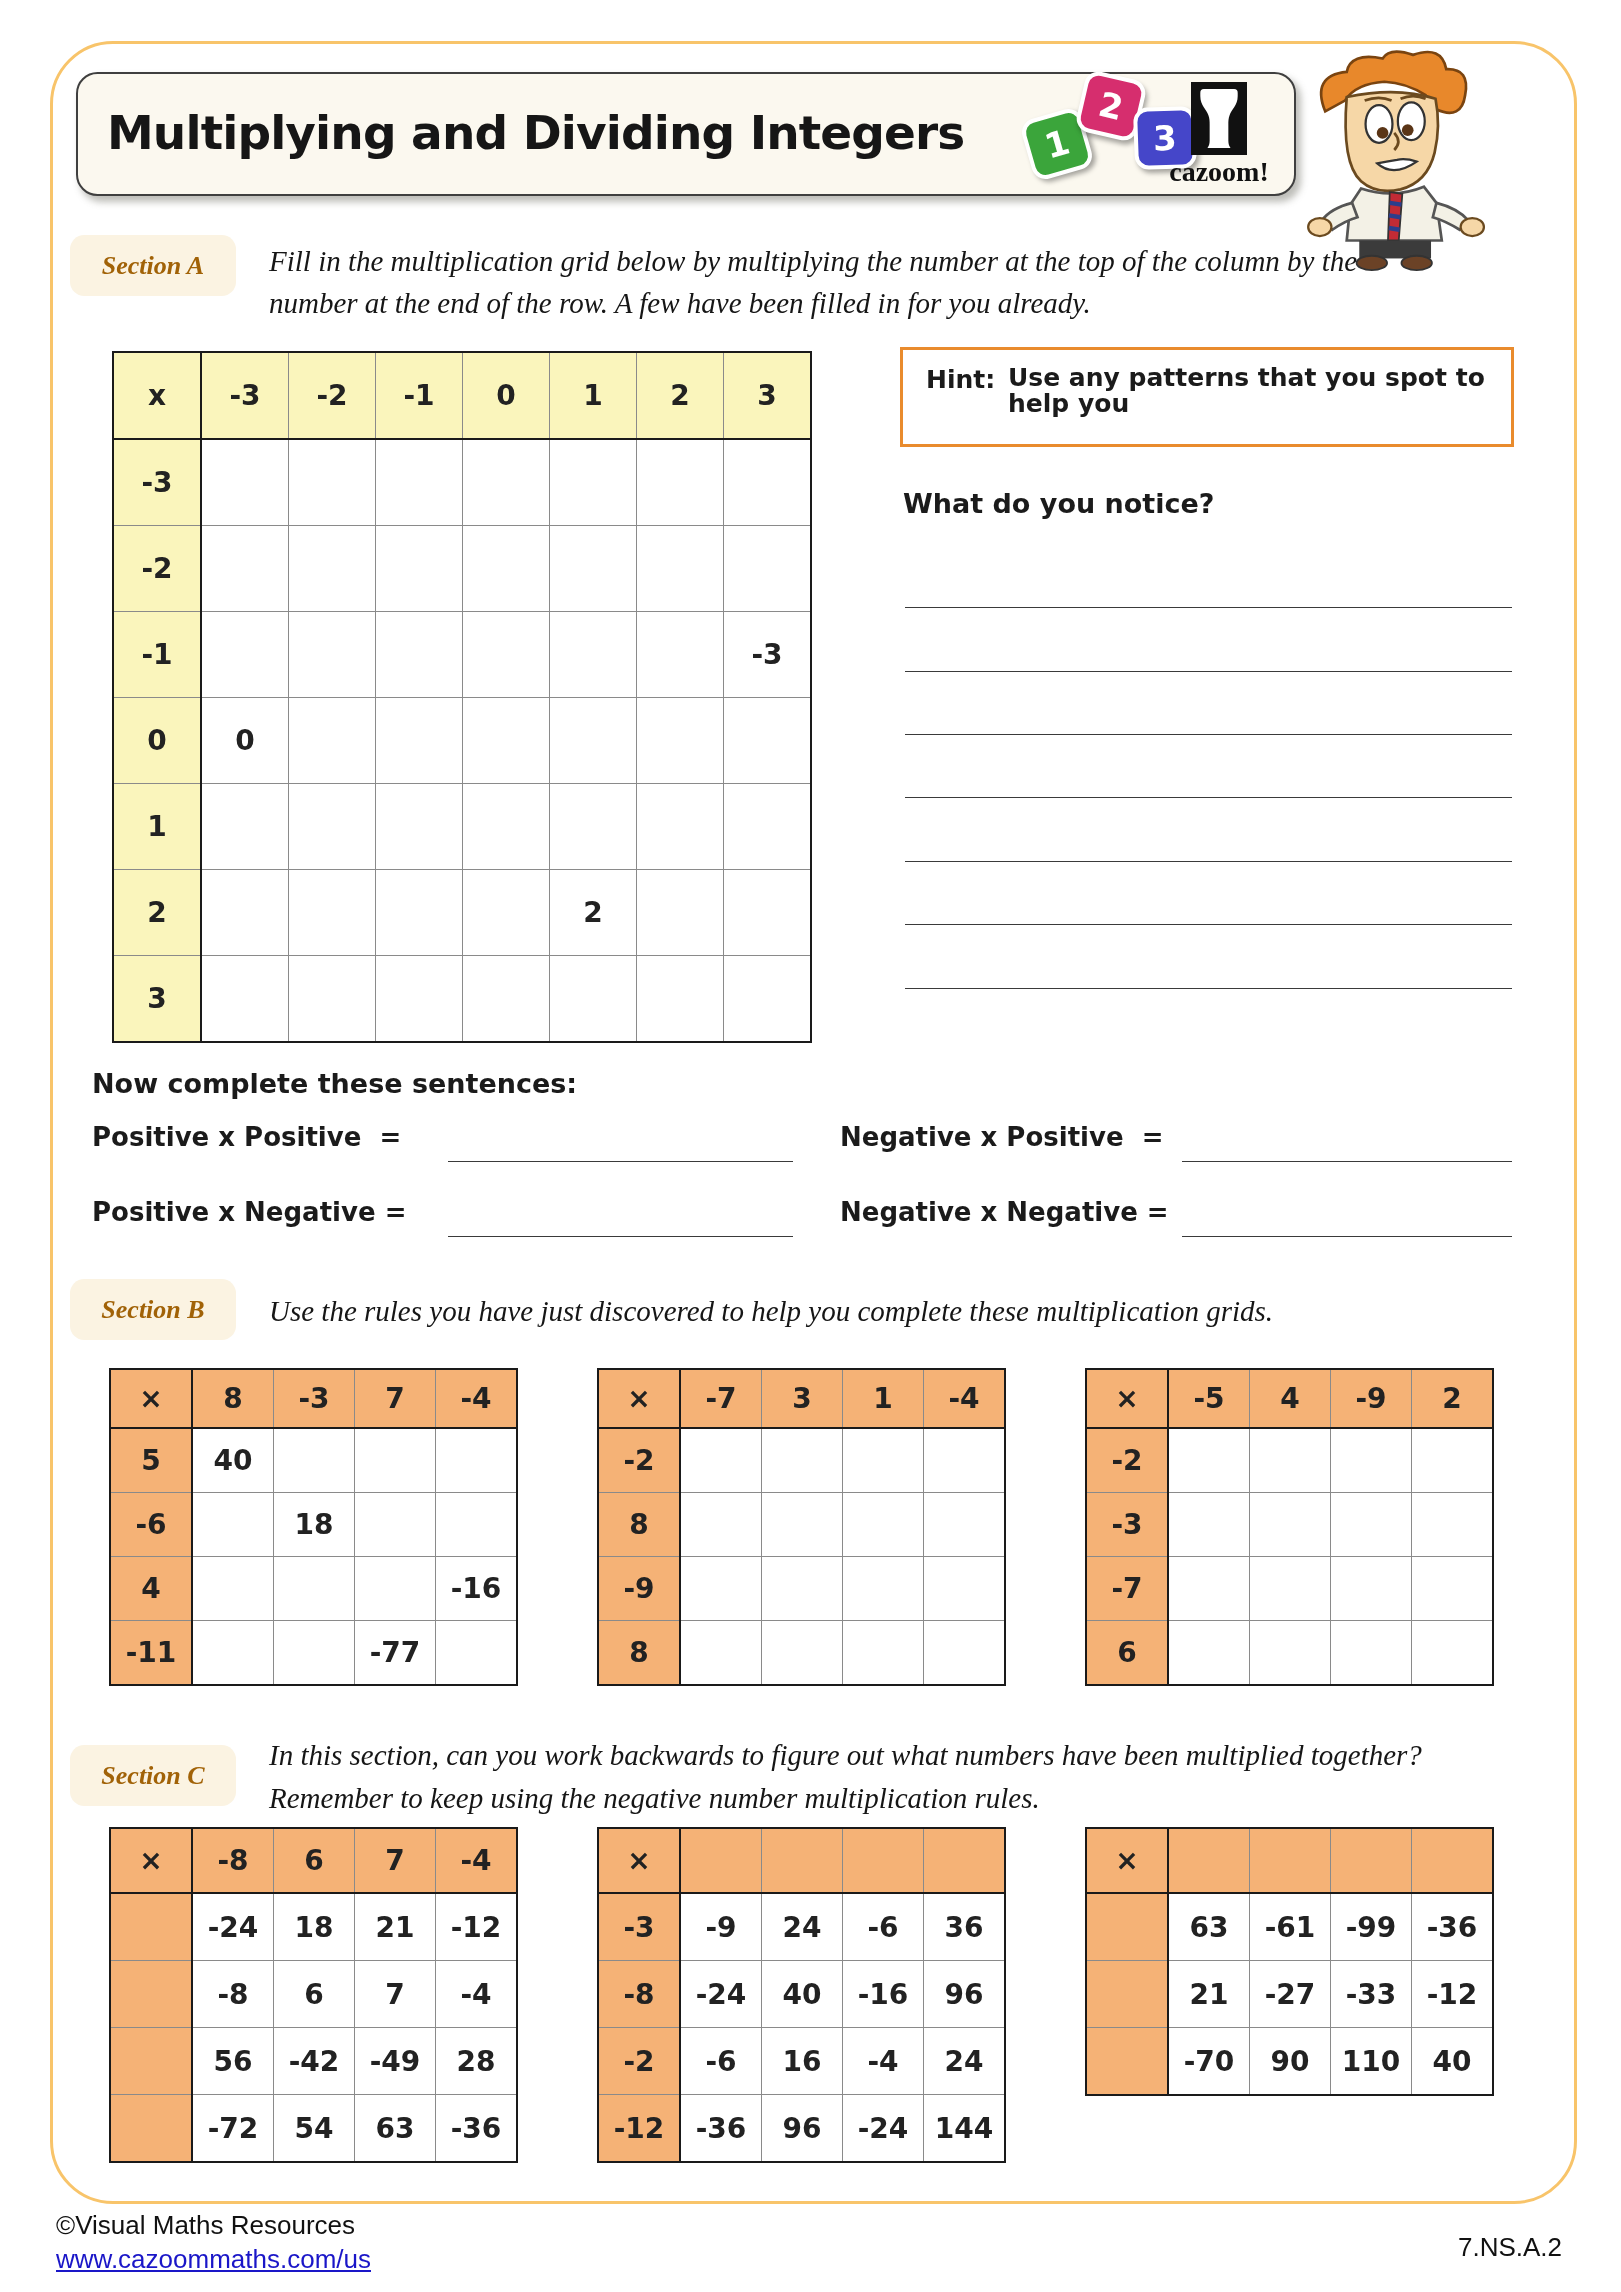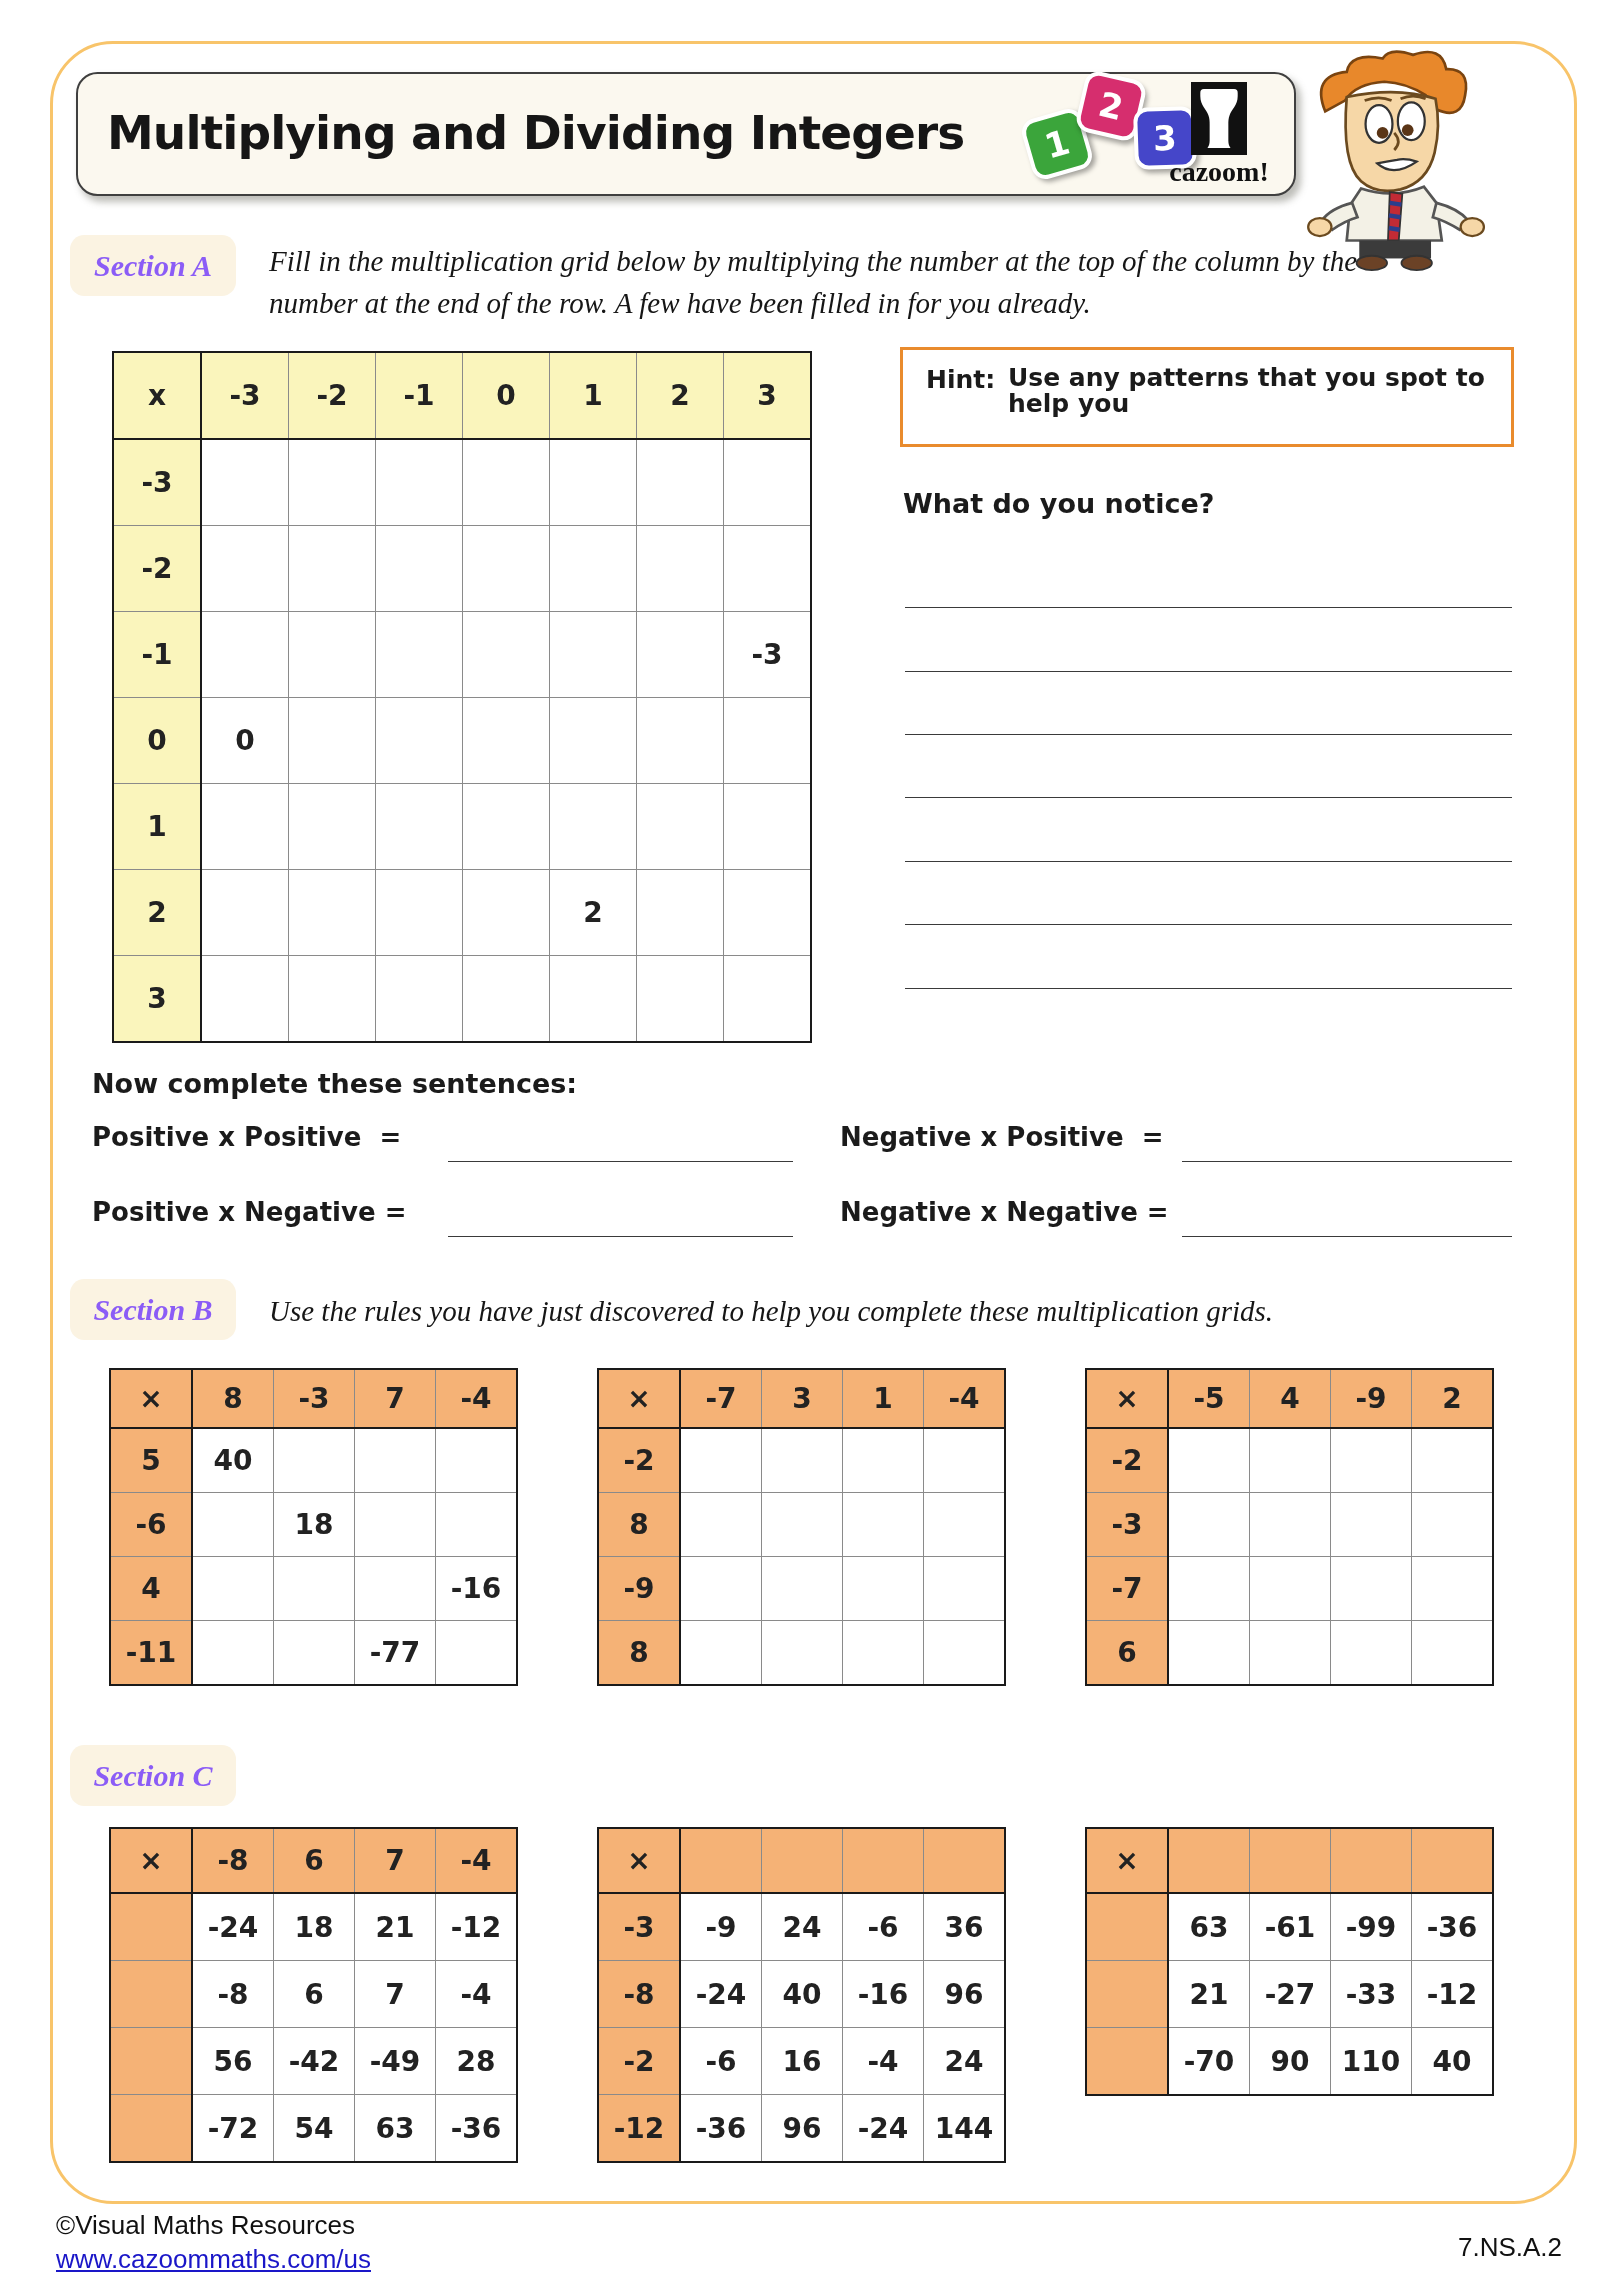--- a/index.html
+++ b/index.html
@@ -24,21 +24,21 @@
   .tile-3{left:1134px;top:107px;transform:rotate(-2deg);}
   .cazoom-glyph{position:absolute;left:1191px;top:82px;width:56px;height:73px;background:#111;}
   .cazoom-text{position:absolute;left:1142px;top:156px;width:154px;text-align:center;
                font-family:"Liberation Serif",serif;font-weight:bold;font-size:28px;color:#111;}
   .mascot{position:absolute;left:1300px;top:45px;width:193px;height:226px;}
 
   
   .section-label{position:absolute;width:166px;height:61px;background:#FBF3E2;border-radius:14.3px;
                  display:flex;align-items:center;justify-content:center;
                  font-family:"Liberation Serif",serif;font-style:italic;font-weight:bold;
-                 font-size:30px;color:#8b5cf6;}
+                 font-size:26px;color:#a16207;}
   .label-a{left:70px;top:235px;}
   .label-b{left:70px;top:1279px;}
   .label-c{left:70px;top:1745px;}
   .instructions{position:absolute;font-family:"Liberation Serif",serif;font-style:italic;
                 font-size:29px;line-height:42px;color:#161616;}
   .instr-a{left:269px;top:240px;width:1155px;}
   .instr-b{left:269px;top:1290px;width:1272px;}
   .instr-c{left:269px;top:1734px;width:1227px;line-height:43px;}
 
   
@@ -156,20 +156,21 @@
   <div class="sentence-blank sb1"></div>
   <div class="sentence-label sl2">Positive x Negative =</div>
   <div class="sentence-blank sb2"></div>
   <div class="sentence-label sl3">Negative x Negative =</div>
   <div class="sentence-blank sb3"></div>
 
   <div class="section-label label-b">Section B</div>
   <div class="instructions instr-b">Use the rules you have just discovered to help you complete these multiplication grids.</div>
 
   <div class="section-label label-c">Section C</div>
+  <div class="instructions instr-c">In this section, can you work backwards to figure out what numbers have been multiplied together? Remember to keep using the negative number multiplication rules.</div>
 
   <div class="footer-copyright">©Visual Maths Resources</div>
   <a class="footer-link" href="#">www.cazoommaths.com/us</a>
   <div class="footer-standard">7.NS.A.2</div>
 
 <table class="mgrid theme-a" style="left: 112px; top: 351px;">
       <tbody>
         <tr>
           <th style="width: 86px; height: 85px; min-width: 86px;">x</th>
           <th style="width: 86px; height: 85px; min-width: 86px;">-3</th>

